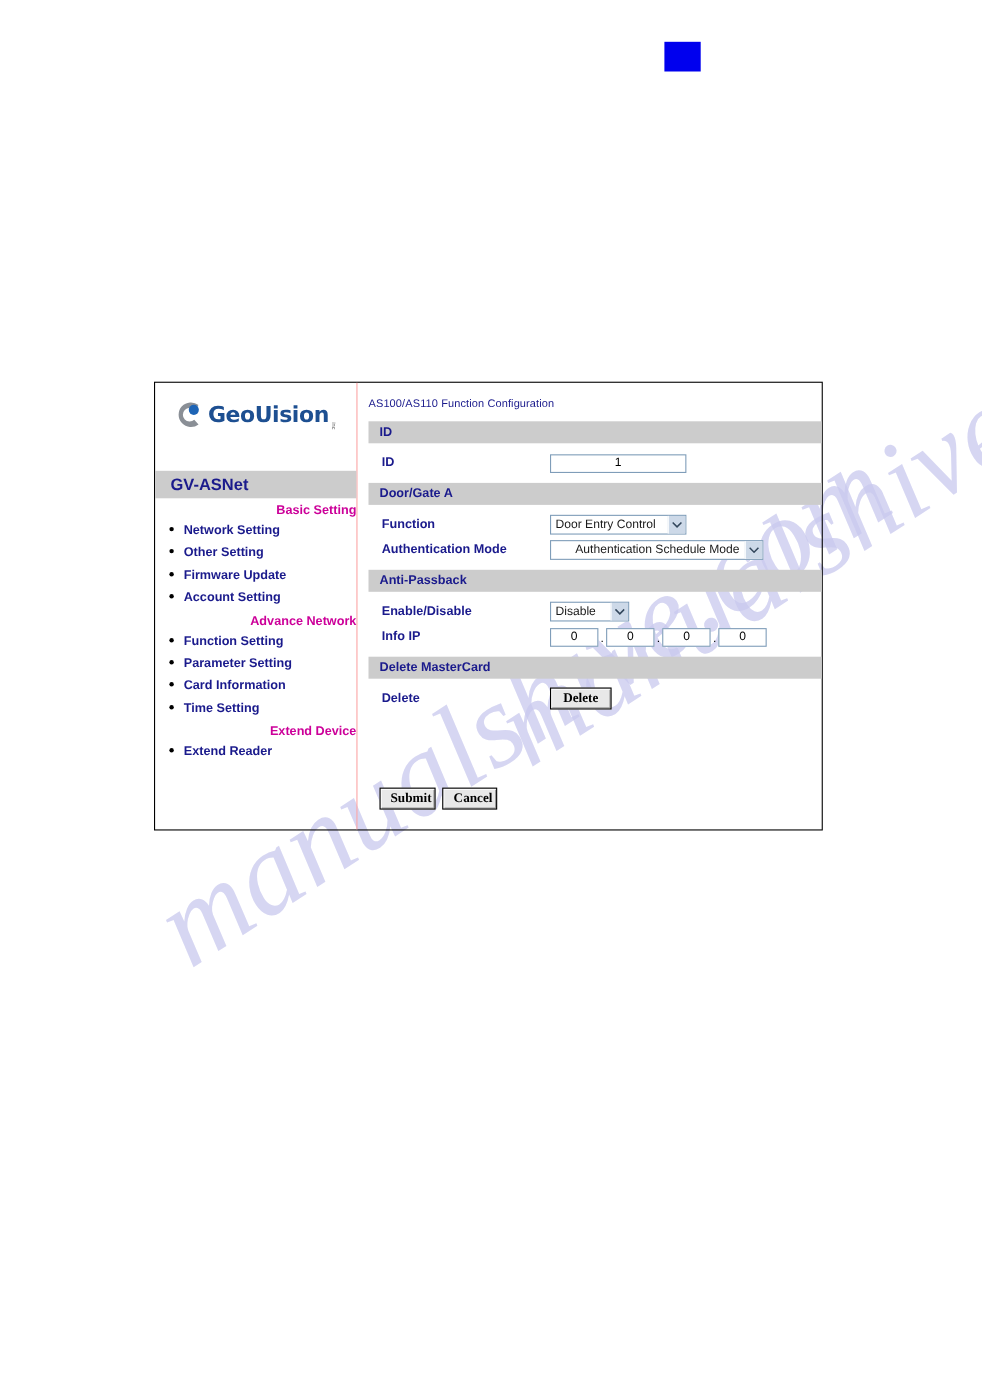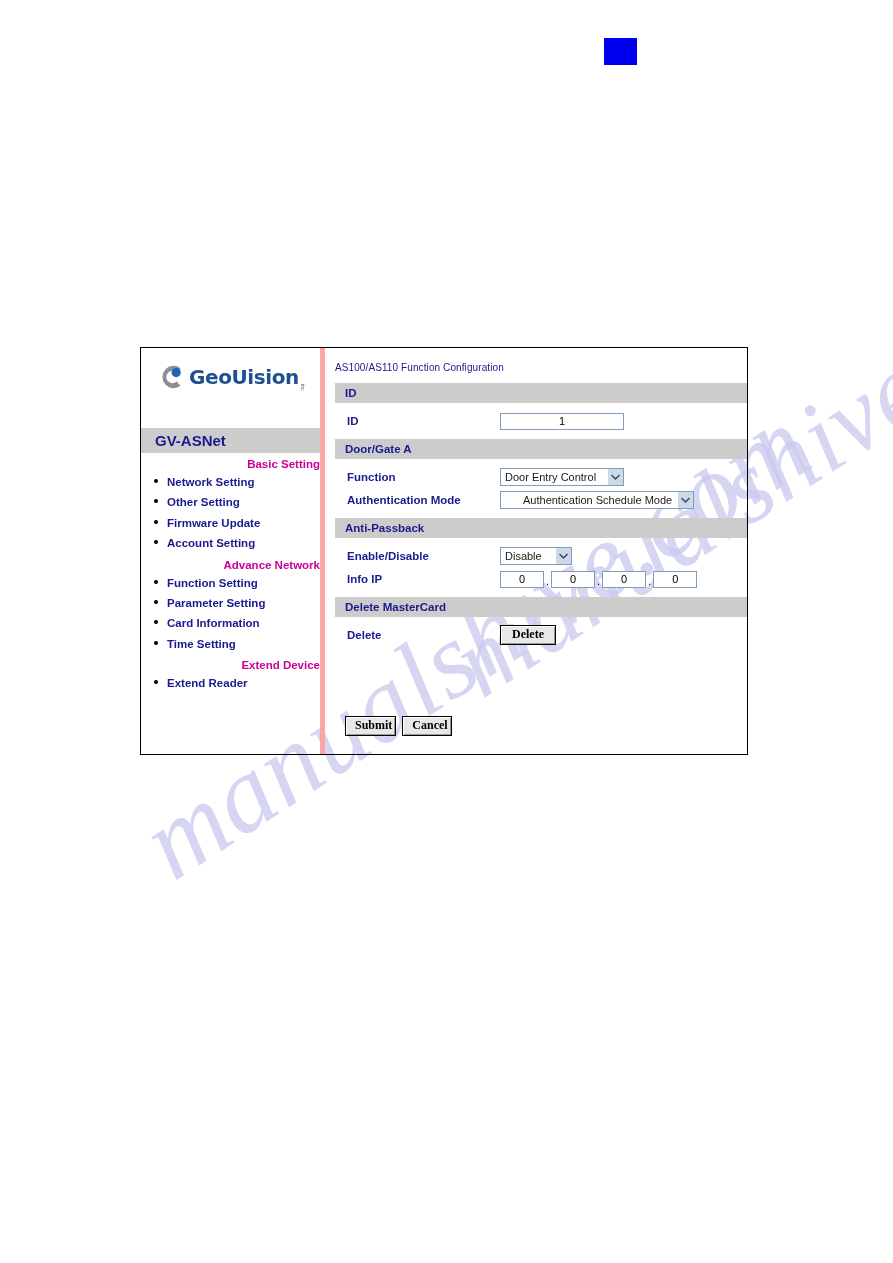--- a/index.html
+++ b/index.html
@@ -70,21 +70,21 @@
     border: 1px solid #000000;
     background: transparent;
     box-sizing: border-box;
     display: flex;
     z-index: 10;
   }
 
   
   #sidebar {
     width: 184px;
-    border-right: 5px solid #fca5a5;
+    border-right: 1px solid #fca5a5;
     box-sizing: border-box;
     position: relative;
     flex: 0 0 184px;
   }
   #logo-block {
     padding: 14px 0 0 14px;
     height: 72px;
     box-sizing: border-box;
   }
   .logo-row {

